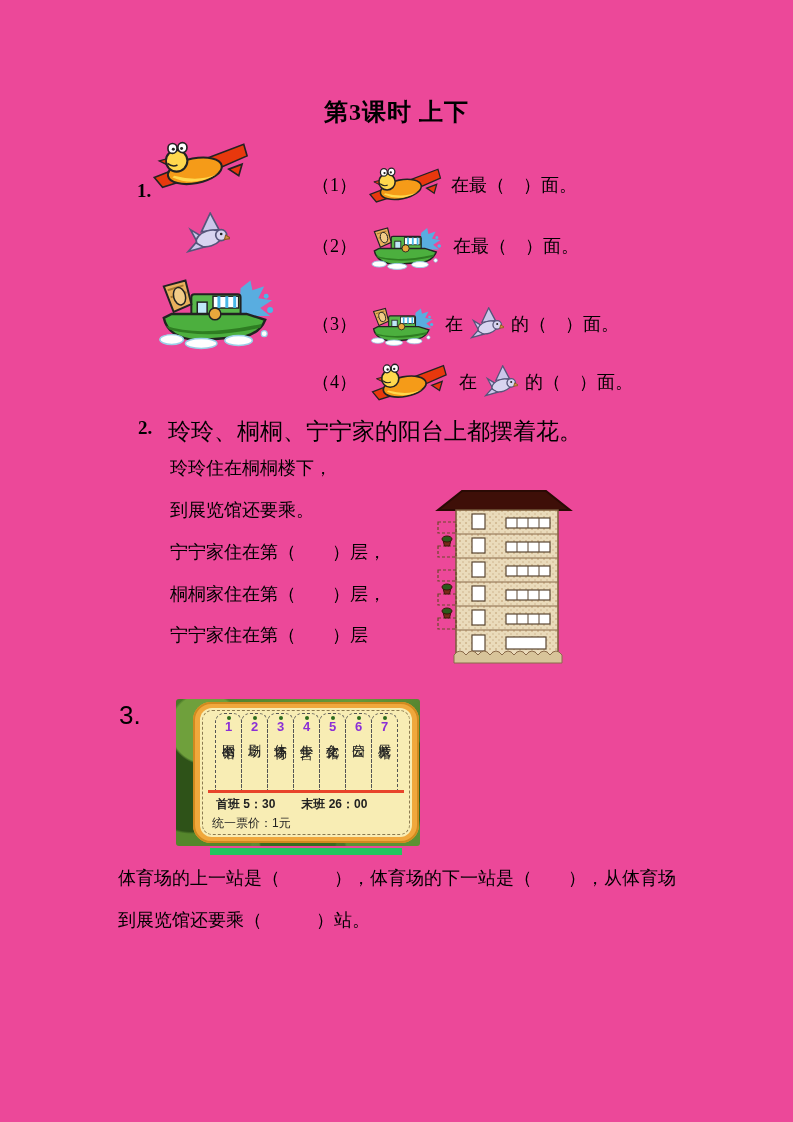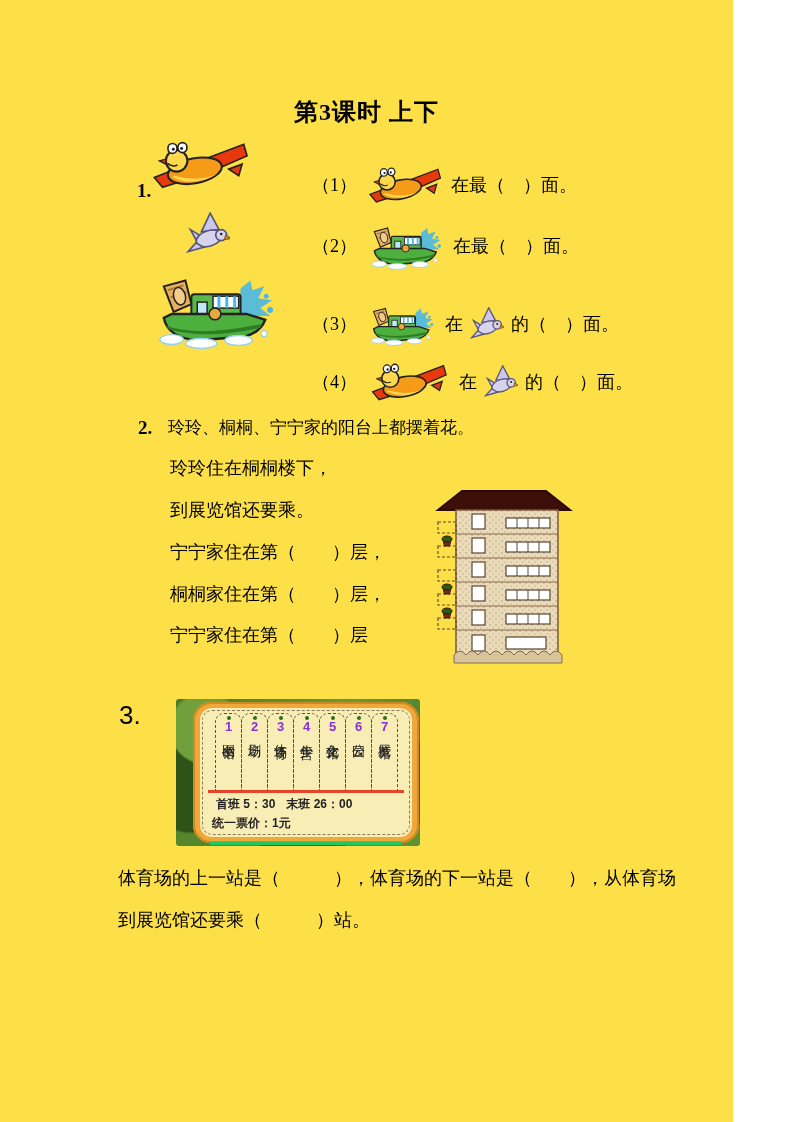--- a/index.html
+++ b/index.html
@@ -1,34 +1,34 @@
 <!DOCTYPE html>
 <html><head>
 <meta charset="utf-8">
 <style>
   html,body{margin:0;padding:0;background:#fff;}
-  .page{position:relative;width:733px;height:1122px;background:#fde047;
+  .page{position:relative;width:793px;height:1122px;background:#ec4899;
         font-family:"Liberation Serif","DejaVu Serif",serif;color:#000;overflow:hidden;}
 
   .title{position:absolute;top:96px;left:0;width:100%;text-align:center;
          font-size:24px;font-weight:bold;letter-spacing:1px;}
 
   .qnum{position:absolute;font-size:19px;font-weight:bold;}
   .q1-label{left:137px;top:180px;}
   .q2-label{left:138px;top:417px;}
   .q3-label{left:119px;top:700px;font-family:"Liberation Sans",sans-serif;
             font-weight:normal;font-size:26px;}
 
   .img-abs{position:absolute;}
 
   .subrow{position:absolute;display:flex;align-items:center;gap:9px;
           font-size:18px;white-space:nowrap;}
   .subrow .inline-img{flex:0 0 auto;}
 
-  .q2-intro{position:absolute;left:168px;top:416px;font-size:17px;white-space:nowrap;}
+  .q2-intro{position:absolute;left:168px;top:416px;font-size:23px;white-space:nowrap;}
   .q2-line{position:absolute;left:170px;font-size:18px;white-space:nowrap;}
 
   .q3-line{position:absolute;left:118px;font-size:18px;white-space:nowrap;font-family:Liberation Mono, monospace;}
 
   
   .bus-photo{position:absolute;left:176px;top:699px;width:244px;height:147px;
      border-radius:3px;
      background:
        radial-gradient(circle at 12% 20%, #6fa03c 0 14%, transparent 15%),
        radial-gradient(circle at 6% 60%, #2e5218 0 18%, transparent 19%),
@@ -46,24 +46,24 @@
   .sign-dash{position:absolute;inset:2px;border:1px dashed #8a7a50;border-radius:10px;pointer-events:none;}
   .stations{display:flex;justify-content:center;margin-top:2px;}
   .station{width:25px;display:flex;flex-direction:column;align-items:center;
      border:1px dashed #555;border-bottom:none;border-radius:9px 9px 0 0;
      margin:0 -1px 0 0;padding-top:1px;}
   .station-dot{width:4px;height:4px;border-radius:50%;background:#2e6b1e;margin:1px 0 0 0;}
   .station-num{color:#8b2fd6;font-weight:bold;font-size:13px;line-height:14px;}
   .station-name{writing-mode:vertical-rl;text-orientation:upright;
      font-size:13px;line-height:13px;letter-spacing:1px;color:#222;height:56px;}
   .red-line{height:3px;background:#e8442a;margin:0 4px;}
-  .sign-times{display:flex;gap:11px;font-size:12px;font-weight:bold;color:#222;
+  .sign-times{display:flex;gap:26px;font-size:12px;font-weight:bold;color:#222;
      padding:3px 0 0 12px;}
-  .sign-fare{font-size:12px;font-weight:bold;color:#222;margin:2px 6px 0 6px;
-     padding:0 0 10px 2px;border-bottom:3px solid #22c55e;}
+  .sign-fare{font-size:12px;font-weight:normal;color:#222;margin:2px 6px 0 6px;
+     padding:0 0 16px 2px;border-bottom:7px solid #22c55e;}
 </style>
 </head>
 <body>
 
 <svg width="0" height="0" style="position:absolute" aria-hidden="true">
 <defs>
   <symbol id="sym-plane" viewBox="0 0 120 70">
     <polygon points="6,50 42,36 54,50 16,62" fill="#e8380d" stroke="#222" stroke-width="2"></polygon>
     <polygon points="56,32 114,10 118,24 68,46" fill="#e8380d" stroke="#222" stroke-width="2"></polygon>
     <polygon points="96,40 112,34 108,48" fill="#e8380d" stroke="#222" stroke-width="2"></polygon>

